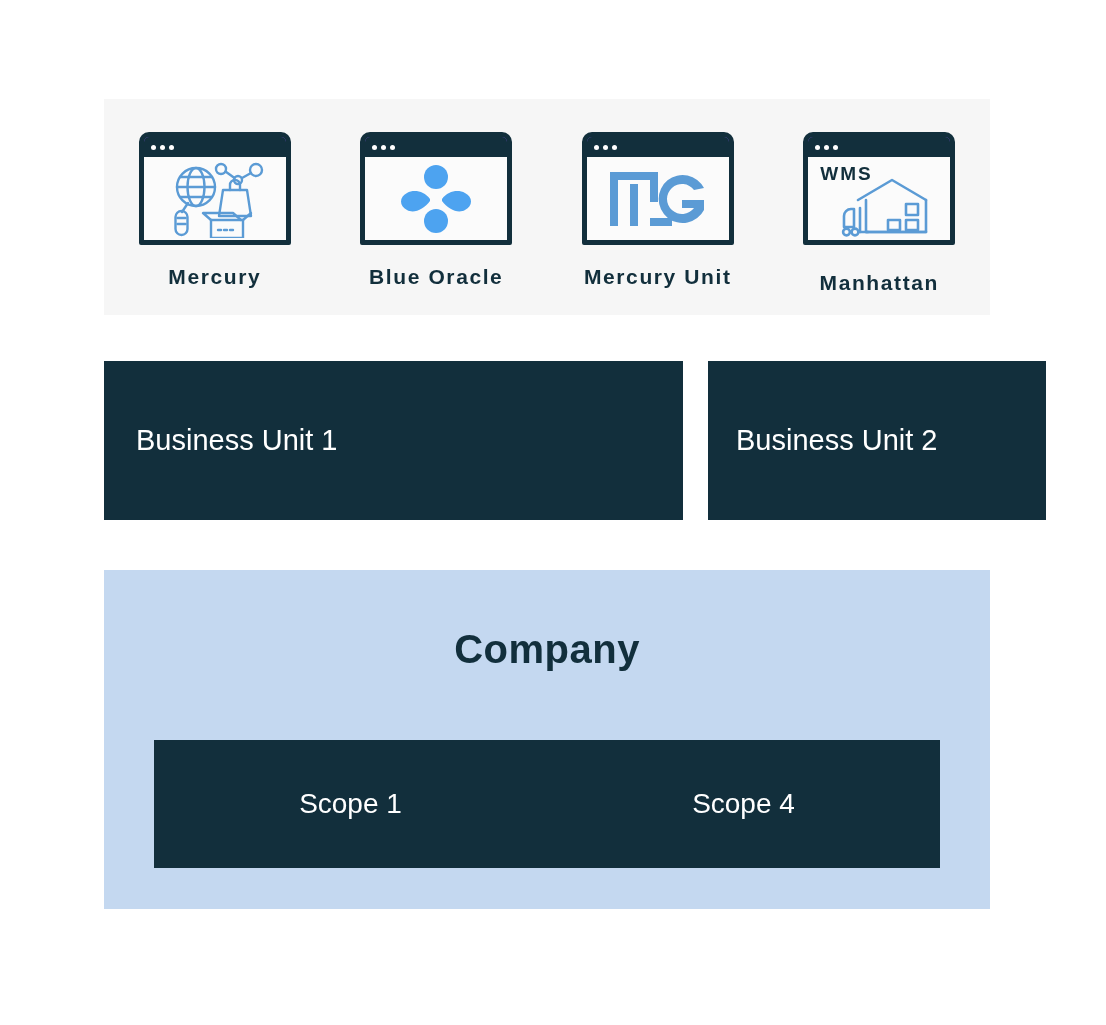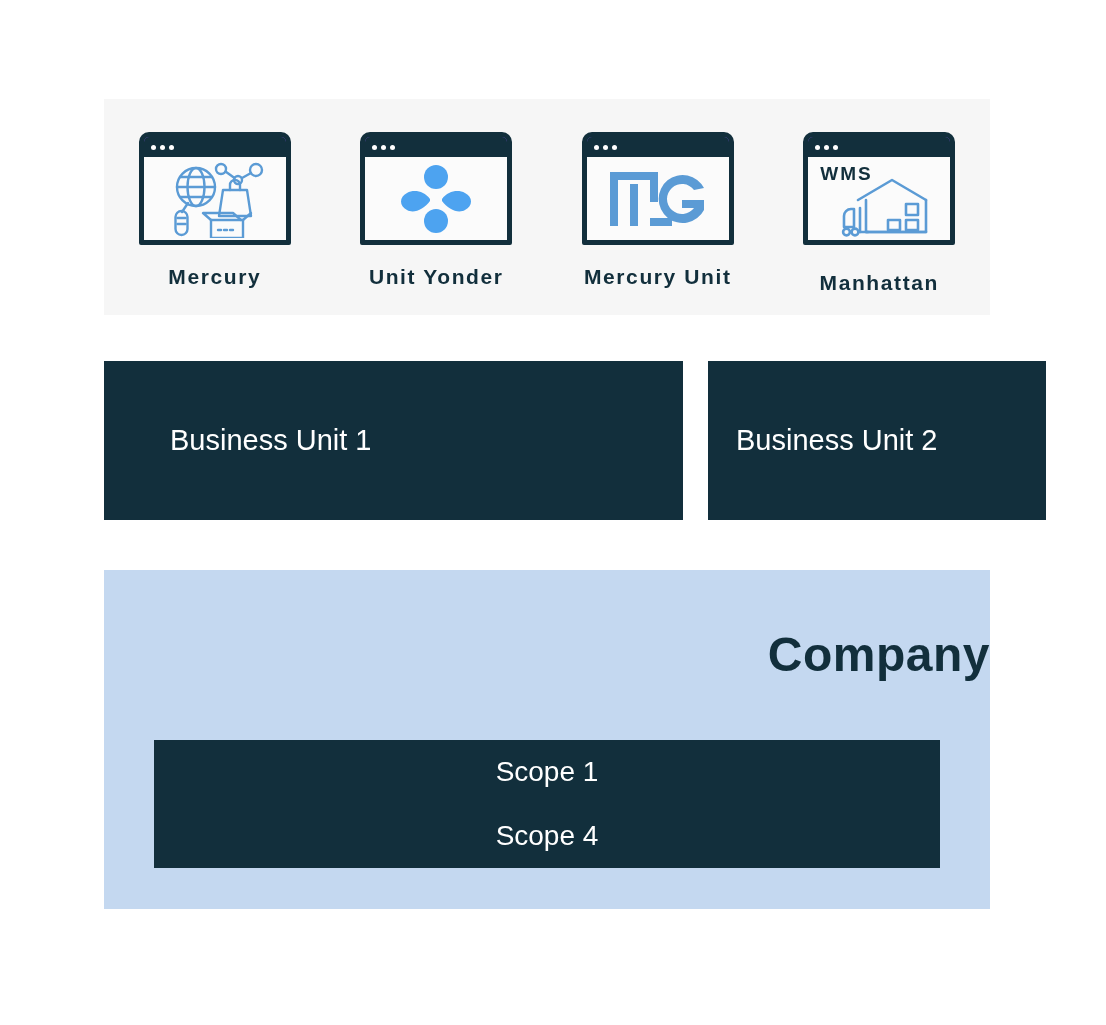--- a/index.html
+++ b/index.html
@@ -104,53 +104,52 @@
     background: #122f3c;
     display: flex;
     align-items: center;
   }
   .bu-box-1 { left: 0px;   width: 579px; }
   .bu-box-2 { left: 604px; width: 338px; }
   .bu-label {
     color: #ffffff;
     font-size: 29px;
     font-weight: normal;
-    padding-left: 66px;
+    padding-left: 32px;
     white-space: nowrap;
   }
   .bu-box-2 .bu-label { padding-left: 28px; }
 
   
   .company-panel {
     position: absolute;
     left: 104px;
     top: 570px;
     width: 886px;
     height: 339px;
     background: #c4d8f0;
   }
   .company-title {
     position: absolute;
     left: 0;
     top: 57px;
     width: 100%;
-    text-align: right;
-    font-size: 48px;
+    text-align: center;
+    font-size: 40px;
     font-weight: bold;
     color: #122f3c;
     letter-spacing: 0.5px;
   }
   .scope-row {
     position: absolute;
     left: 50px;
     top: 170px;
     width: 786px;
     height: 128px;
     display: flex;
-    flex-direction: column;
   }
   .scope-box {
     flex: 1;
     background: #122f3c;
     display: flex;
     align-items: center;
     justify-content: center;
   }
   .scope-label {
     color: #ffffff;
@@ -230,21 +229,21 @@
           <svg width="84" height="76" viewBox="0 0 84 76">
             <g fill="#4da3f0">
               <circle cx="42" cy="16" r="12"></circle>
               <circle cx="42" cy="60" r="12"></circle>
               <path d="M36 38 C30 30 20 28 13 32 C5 36 5 45 13 49 C20 53 30 48 36 40 Z"></path>
               <path d="M48 38 C54 30 64 28 71 32 C79 36 79 45 71 49 C64 53 54 48 48 40 Z"></path>
             </g>
           </svg>
         </div>
       </div>
-      <div class="system-label">Unit Yonder</div>
+      <div class="system-label">Blue Oracle</div>
     </div>
 
     <div class="system-card">
       <div class="browser">
         <div class="browser-bar">
           <span class="dot"></span>
           <span class="dot"></span>
           <span class="dot"></span>
         </div>
         <div class="browser-body">

